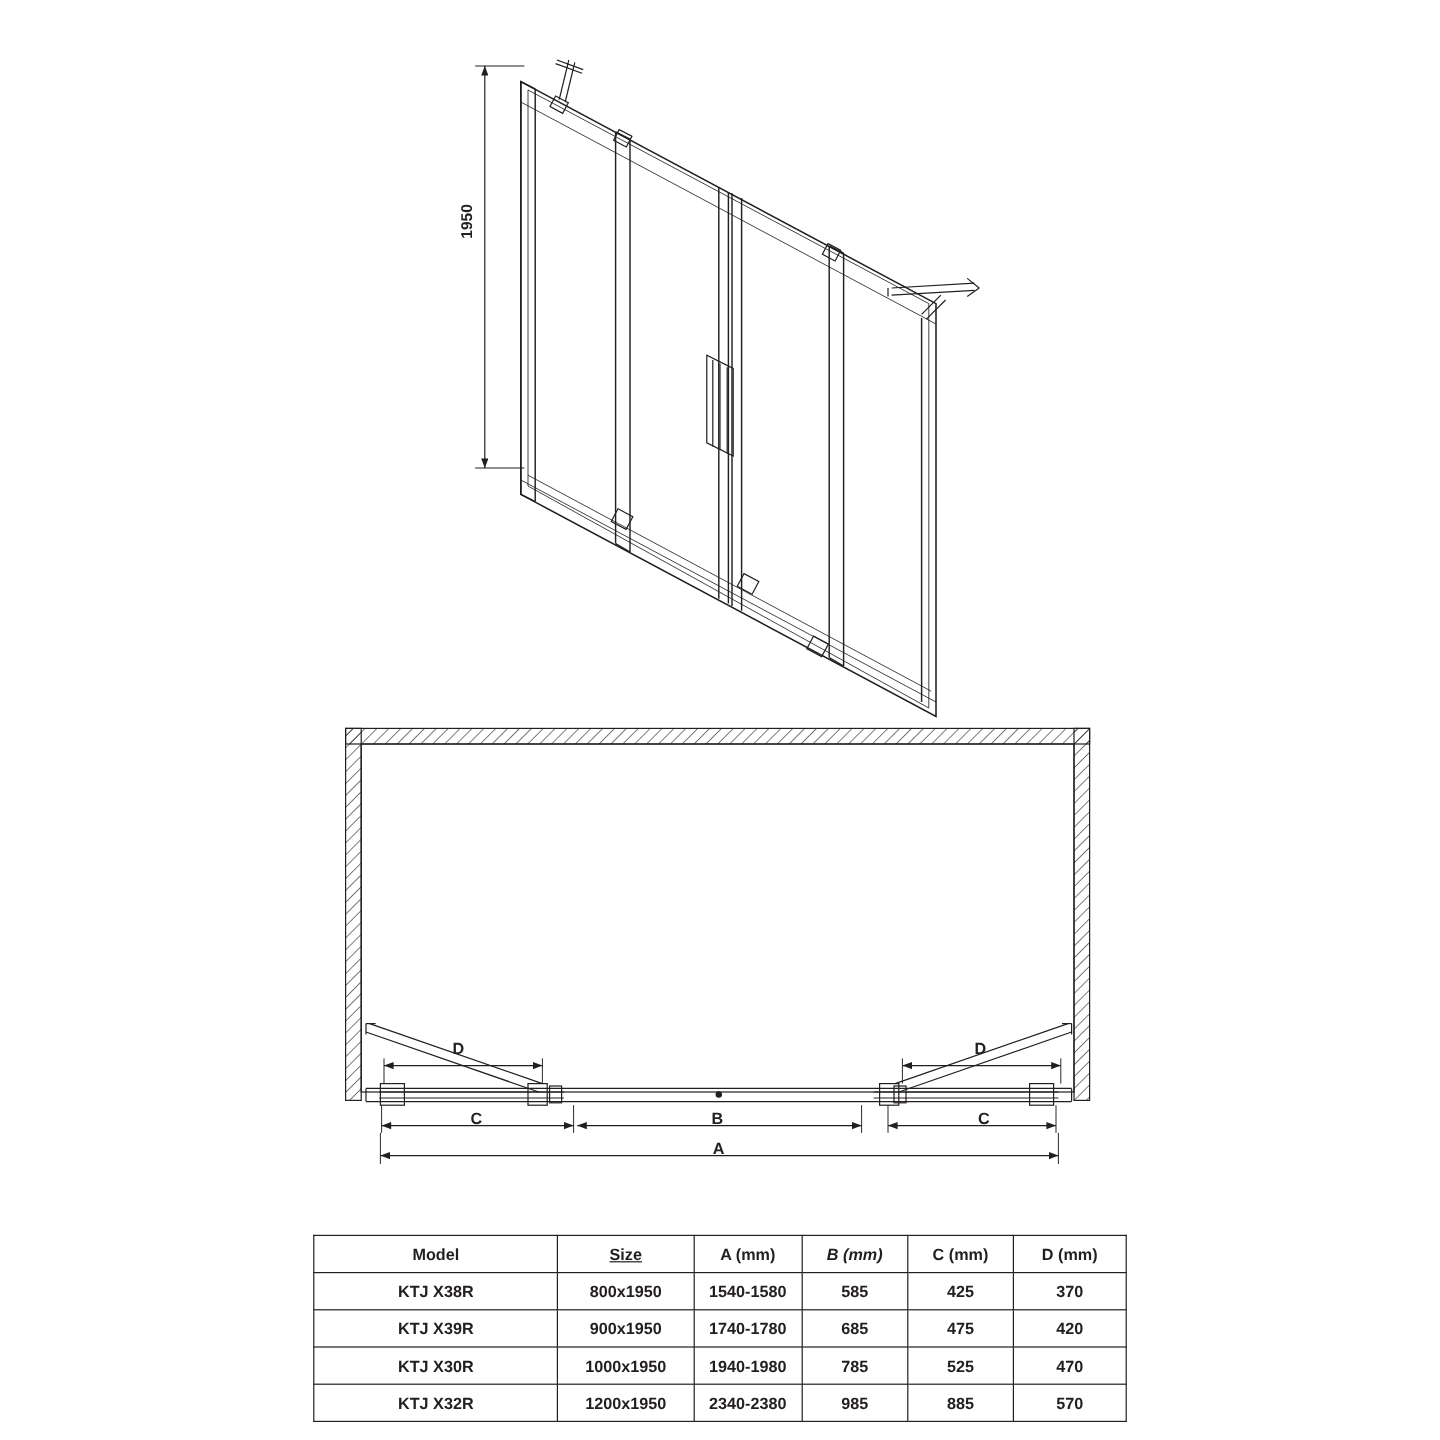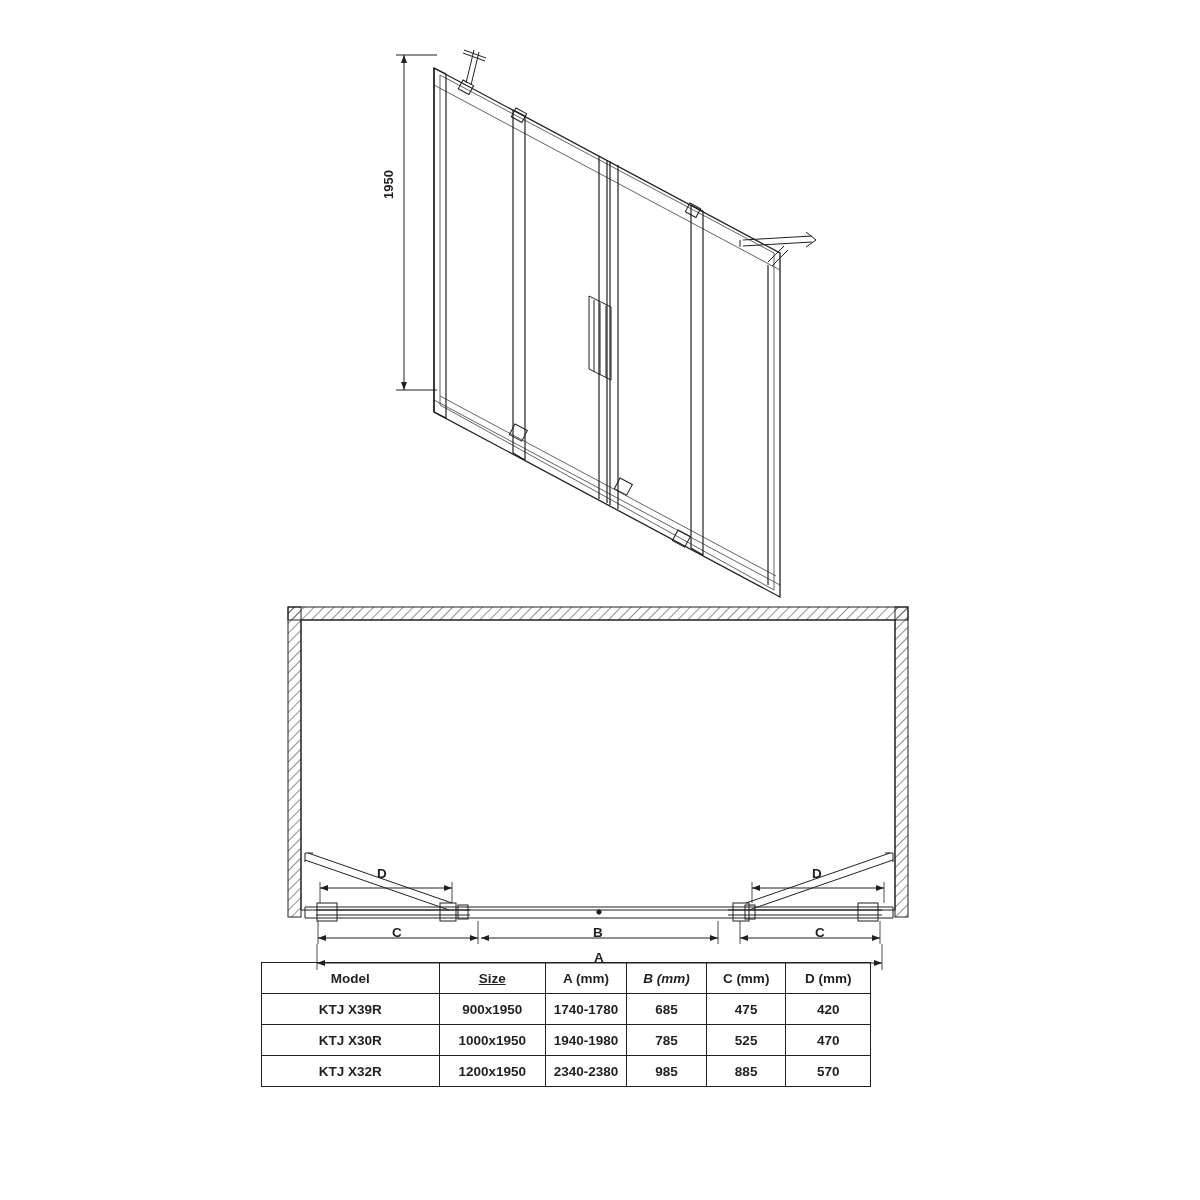--- a/index.html
+++ b/index.html
@@ -1,19 +1,19 @@
 <!DOCTYPE html>
 <html><head>
 <meta charset="utf-8">
 <style>
   html,body{margin:0;padding:0;background:#ffffff;}
   body{width:1200px;height:1200px;font-family:"Liberation Sans",sans-serif;color:#231f20;position:relative;overflow:hidden;}
   #stage{position:absolute;left:0;top:0;width:1200px;height:1200px;}
   svg{display:block;}
-  .spec-table{position:absolute;left:261px;top:962px;width:610px;border-collapse:collapse;}
+  .spec-table{position:absolute;left:261px;top:1029px;width:678px;border-collapse:collapse;}
   .spec-table td,.spec-table th{border:1px solid #231f20;height:30px;text-align:center;font-size:13.5px;font-weight:bold;padding:0;}
   .spec-table th{font-size:13.5px;font-weight:bold;}
   .col-model{width:205px;}
   .col-size{width:113px;text-decoration:underline;}
   .col-a{width:90px;}
   .col-b{width:88px;font-style:italic;}
   .col-c{width:88px;}
   .col-d{width:94px;}
 </style>
 </head>
@@ -220,20 +220,28 @@
         <th class="col-model">Model</th>
         <th class="col-size">Size</th>
         <th class="col-a">A (mm)</th>
         <th class="col-b">B (mm)</th>
         <th class="col-c">C (mm)</th>
         <th class="col-d">D (mm)</th>
       </tr>
     </thead>
     <tbody>
       <tr>
+        <td>KTJ X38R</td>
+        <td>800x1950</td>
+        <td>1540-1580</td>
+        <td>585</td>
+        <td>425</td>
+        <td>370</td>
+      </tr>
+      <tr>
         <td>KTJ X39R</td>
         <td>900x1950</td>
         <td>1740-1780</td>
         <td>685</td>
         <td>475</td>
         <td>420</td>
       </tr>
       <tr>
         <td>KTJ X30R</td>
         <td>1000x1950</td>

